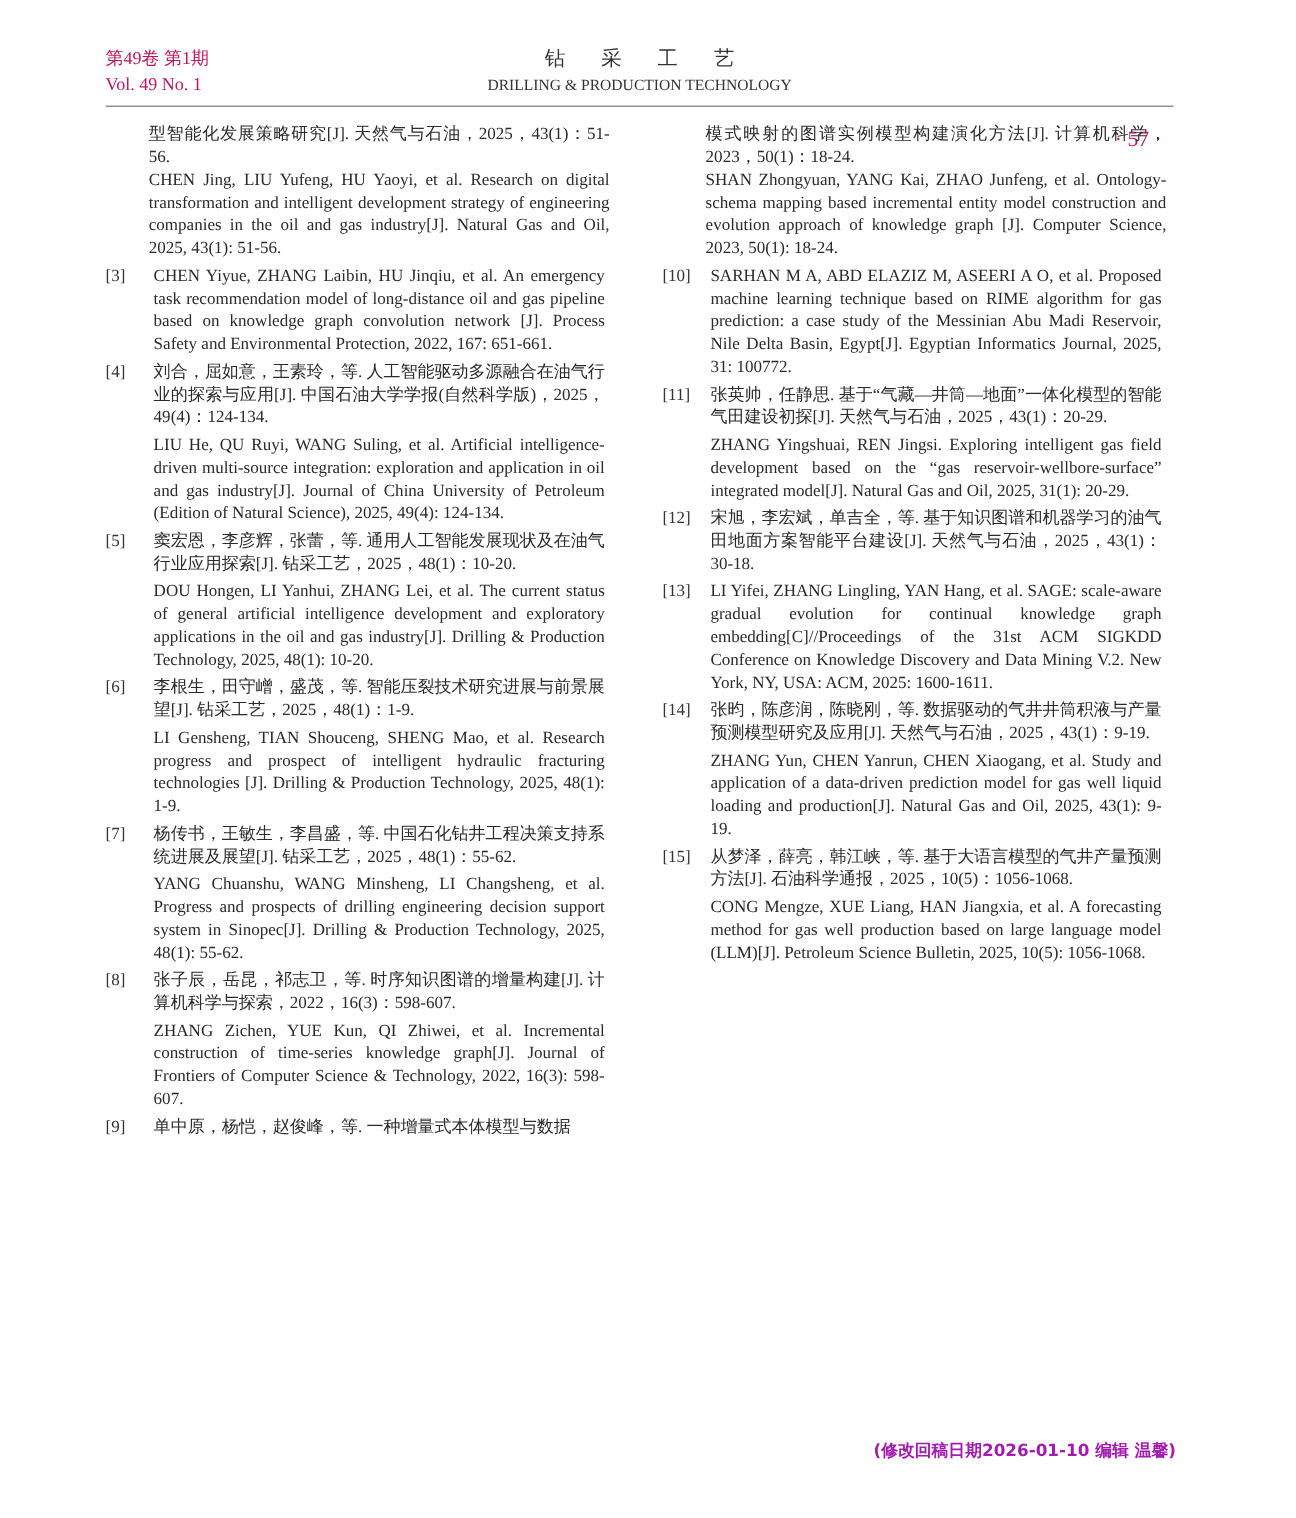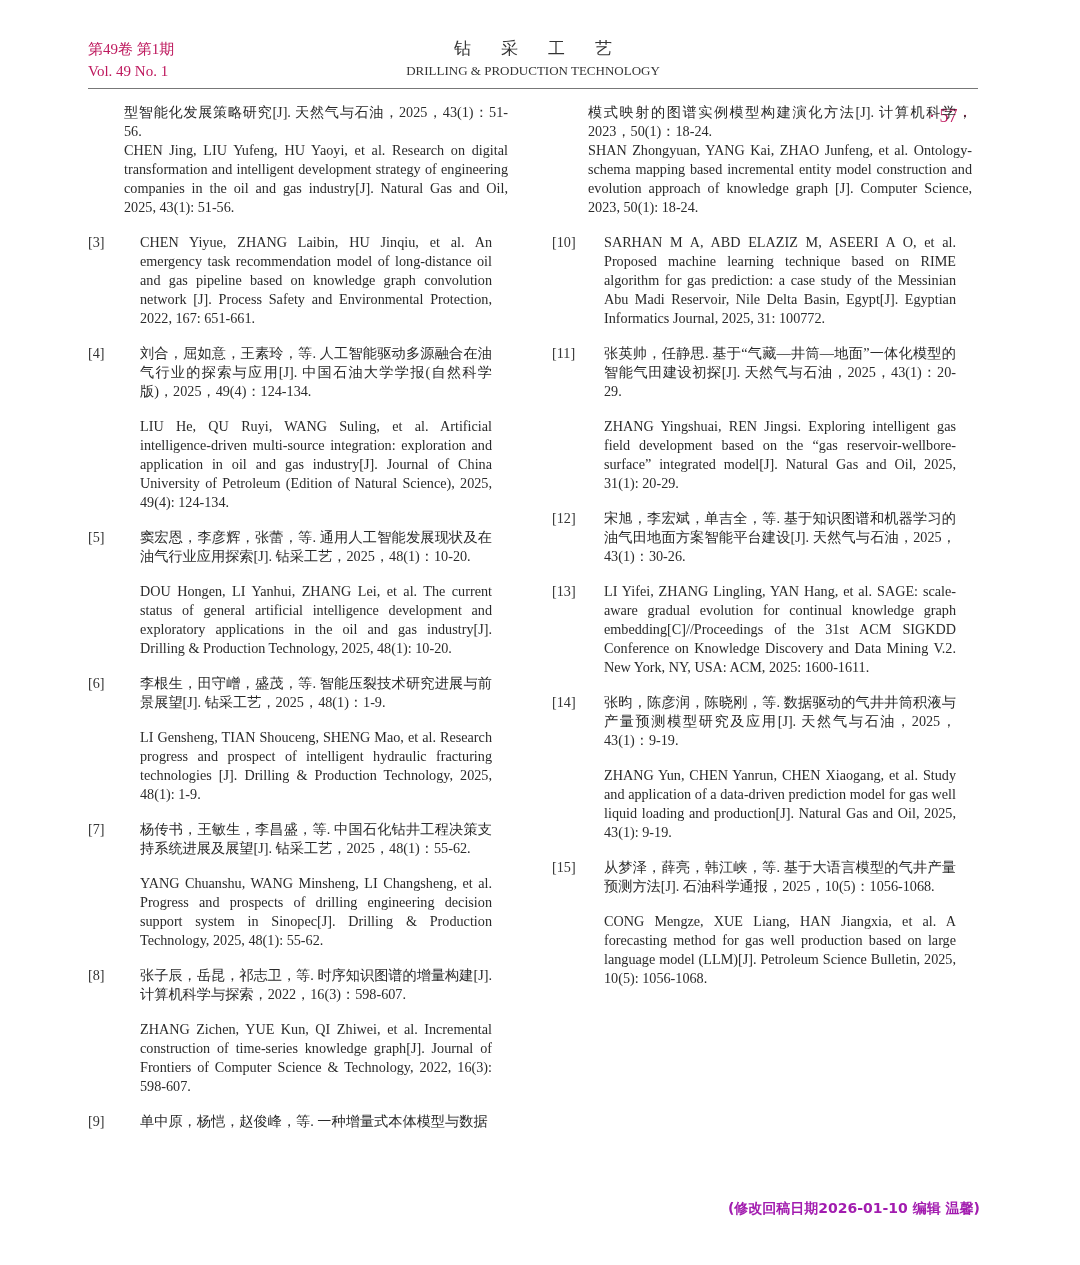--- a/index.html
+++ b/index.html
@@ -17,21 +17,21 @@
   .h-center .cn { font-size: 17px; letter-spacing: 30px; line-height: 22px; padding-left: 30px; }
   .h-center .en { font-size: 13px; line-height: 22px; }
   .h-right { position: absolute; right: 10px; top: 20px; font-size: 18px; color: #be185d; margin-top: 48px; }
 
   .col { position: absolute; top: 103px; width: 420px; font-size: 14.2px; line-height: 19px; }
   .col-left { left: 88px; }
   .col-right { left: 552px; }
 
   .ref { position: relative; padding-left: 36px; }
   .ref .num { position: absolute; left: 0; top: 0; color: #333; }
-  .ref p { margin: 16px; text-align: justify; }
+  .ref p { margin: 4px; text-align: justify; }
   .cont { padding-left: 36px; }
   .cont p { margin: 0; text-align: justify; }
 
   .footer-note {
     position: absolute; right: 100px; top: 1200px; font-size: 14px; font-weight: bold;
     font-family: "DejaVu Sans", "Liberation Sans", sans-serif; color: #a21caf;
   }
 </style>
 </head>
 <body>
@@ -97,21 +97,21 @@
     <span class="num">[10]</span>
     <p>SARHAN M A, ABD ELAZIZ M, ASEERI A O, et al. Proposed machine learning technique based on RIME algorithm for gas prediction: a case study of the Messinian Abu Madi Reservoir, Nile Delta Basin, Egypt[J]. Egyptian Informatics Journal, 2025, 31: 100772.</p>
   </div>
   <div class="ref">
     <span class="num">[11]</span>
     <p>张英帅，任静思. 基于“气藏—井筒—地面”一体化模型的智能气田建设初探[J]. 天然气与石油，2025，43(1)：20-29.</p>
     <p>ZHANG Yingshuai, REN Jingsi. Exploring intelligent gas field development based on the “gas reservoir-wellbore-surface” integrated model[J]. Natural Gas and Oil, 2025, 31(1): 20-29.</p>
   </div>
   <div class="ref">
     <span class="num">[12]</span>
-    <p>宋旭，李宏斌，单吉全，等. 基于知识图谱和机器学习的油气田地面方案智能平台建设[J]. 天然气与石油，2025，43(1)：30-26.</p>
+    <p>宋旭，李宏斌，单吉全，等. 基于知识图谱和机器学习的油气田地面方案智能平台建设[J]. 天然气与石油，2025，43(1)：30-18.</p>
   </div>
   <div class="ref">
     <span class="num">[13]</span>
     <p>LI Yifei, ZHANG Lingling, YAN Hang, et al. SAGE: scale-aware gradual evolution for continual knowledge graph embedding[C]//Proceedings of the 31st ACM SIGKDD Conference on Knowledge Discovery and Data Mining V.2. New York, NY, USA: ACM, 2025: 1600-1611.</p>
   </div>
   <div class="ref">
     <span class="num">[14]</span>
     <p>张昀，陈彦润，陈晓刚，等. 数据驱动的气井井筒积液与产量预测模型研究及应用[J]. 天然气与石油，2025，43(1)：9-19.</p>
     <p>ZHANG Yun, CHEN Yanrun, CHEN Xiaogang, et al. Study and application of a data-driven prediction model for gas well liquid loading and production[J]. Natural Gas and Oil, 2025, 43(1): 9-19.</p>
   </div>

